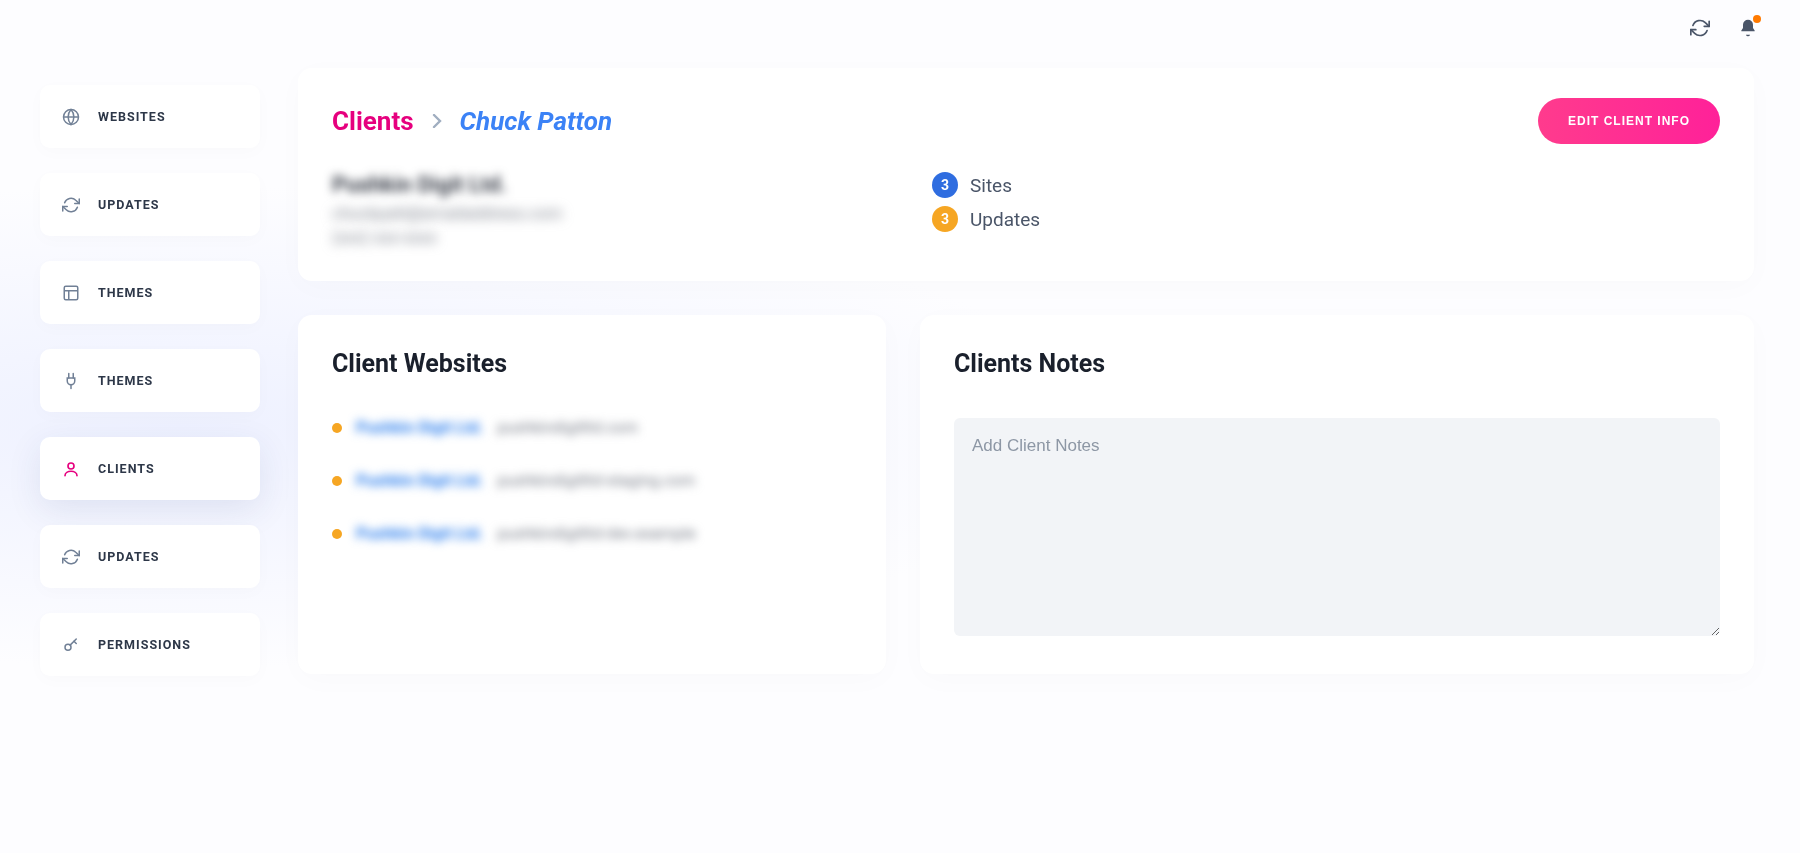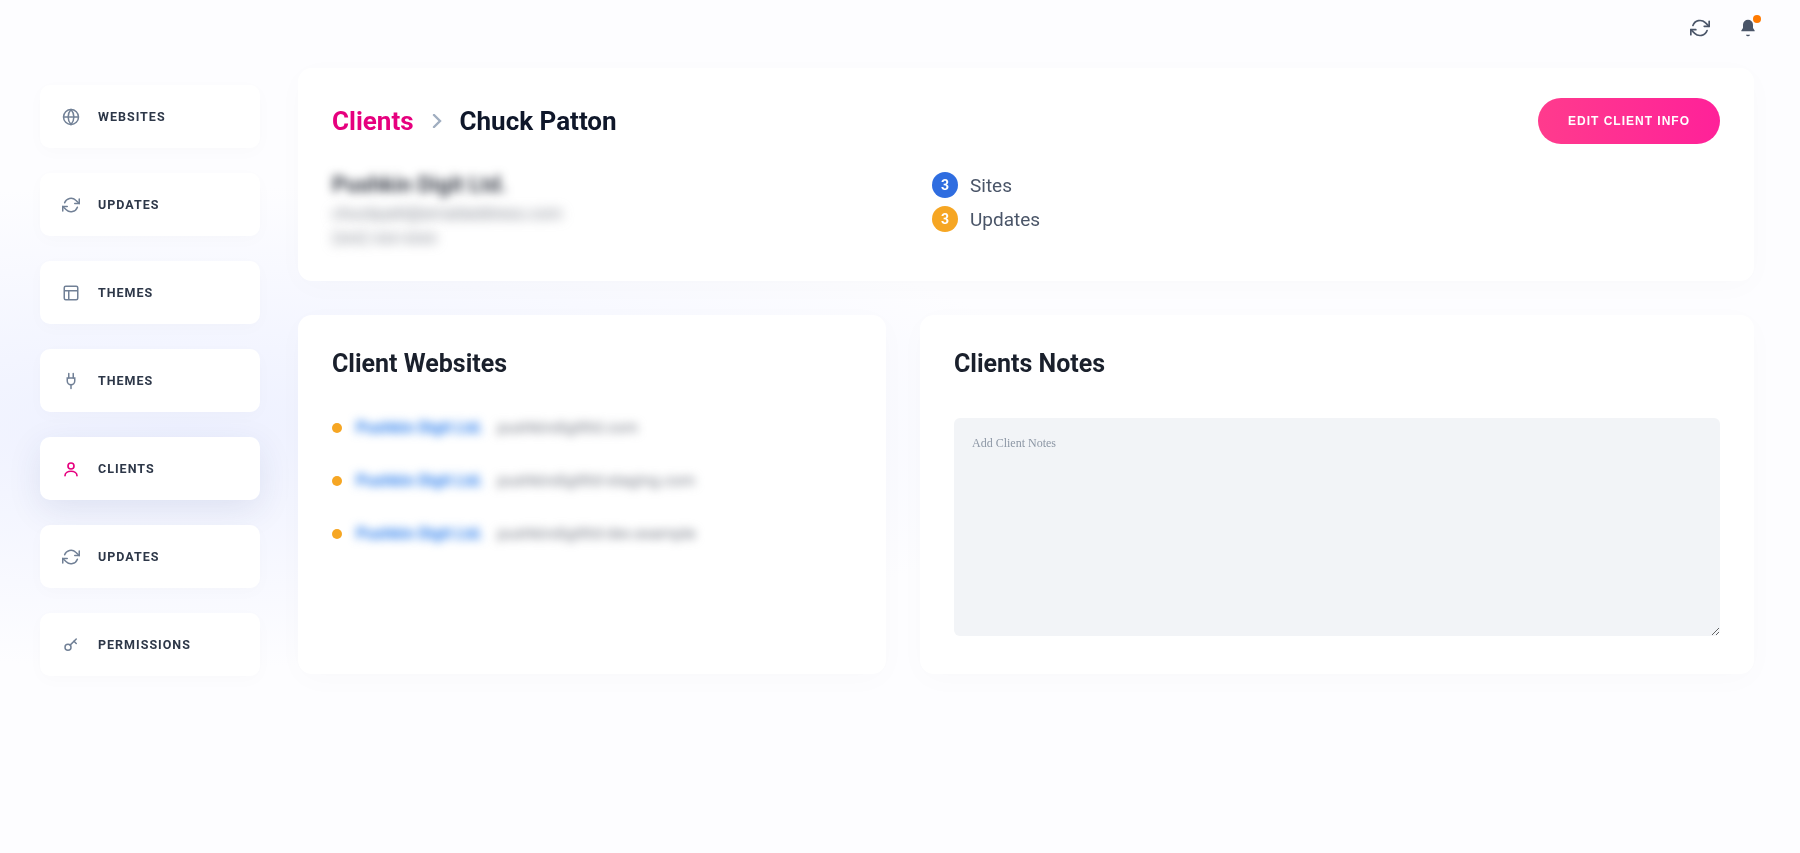--- a/index.html
+++ b/index.html
@@ -86,21 +86,21 @@
   }
   .breadcrumb {
     display: flex;
     align-items: center;
     gap: 18px;
     font-size: 26px;
     font-weight: 700;
   }
   .breadcrumb .link { color: #e6007e; cursor: pointer; }
   .breadcrumb .sep { color: #a0aec0; font-size: 18px;}
-  .breadcrumb .current { color: #0f172a; }
+  .breadcrumb .current { color: #3b82f6; font-style: italic; }
 
   .edit-btn {
     background: #ff2e93;
     background: linear-gradient(90deg,#ff3b8d,#ff2199);
     color: #fff;
     border: none;
     border-radius: 999px;
     padding: 0 30px;
     height: 46px;
     font-size: 12px;
@@ -184,23 +184,23 @@
     user-select:none;
   }
 
   .notes-area {
     width:100%;
     min-height:218px;
     background:#f2f4f7;
     border:none;
     border-radius:6px;
     padding:18px;
-    font-size:12px;
+    font-size:17px;
     color:#0f172a;
-    font-family:Liberation Serif, serif;
+    font-family:Liberation Sans, sans-serif;
     resize: both;
   }
   .notes-area::placeholder { color:#8d97a5; }
 
   svg { display:block; }
 </style>
 </head>
 <body>
 
 <div class="topbar">

